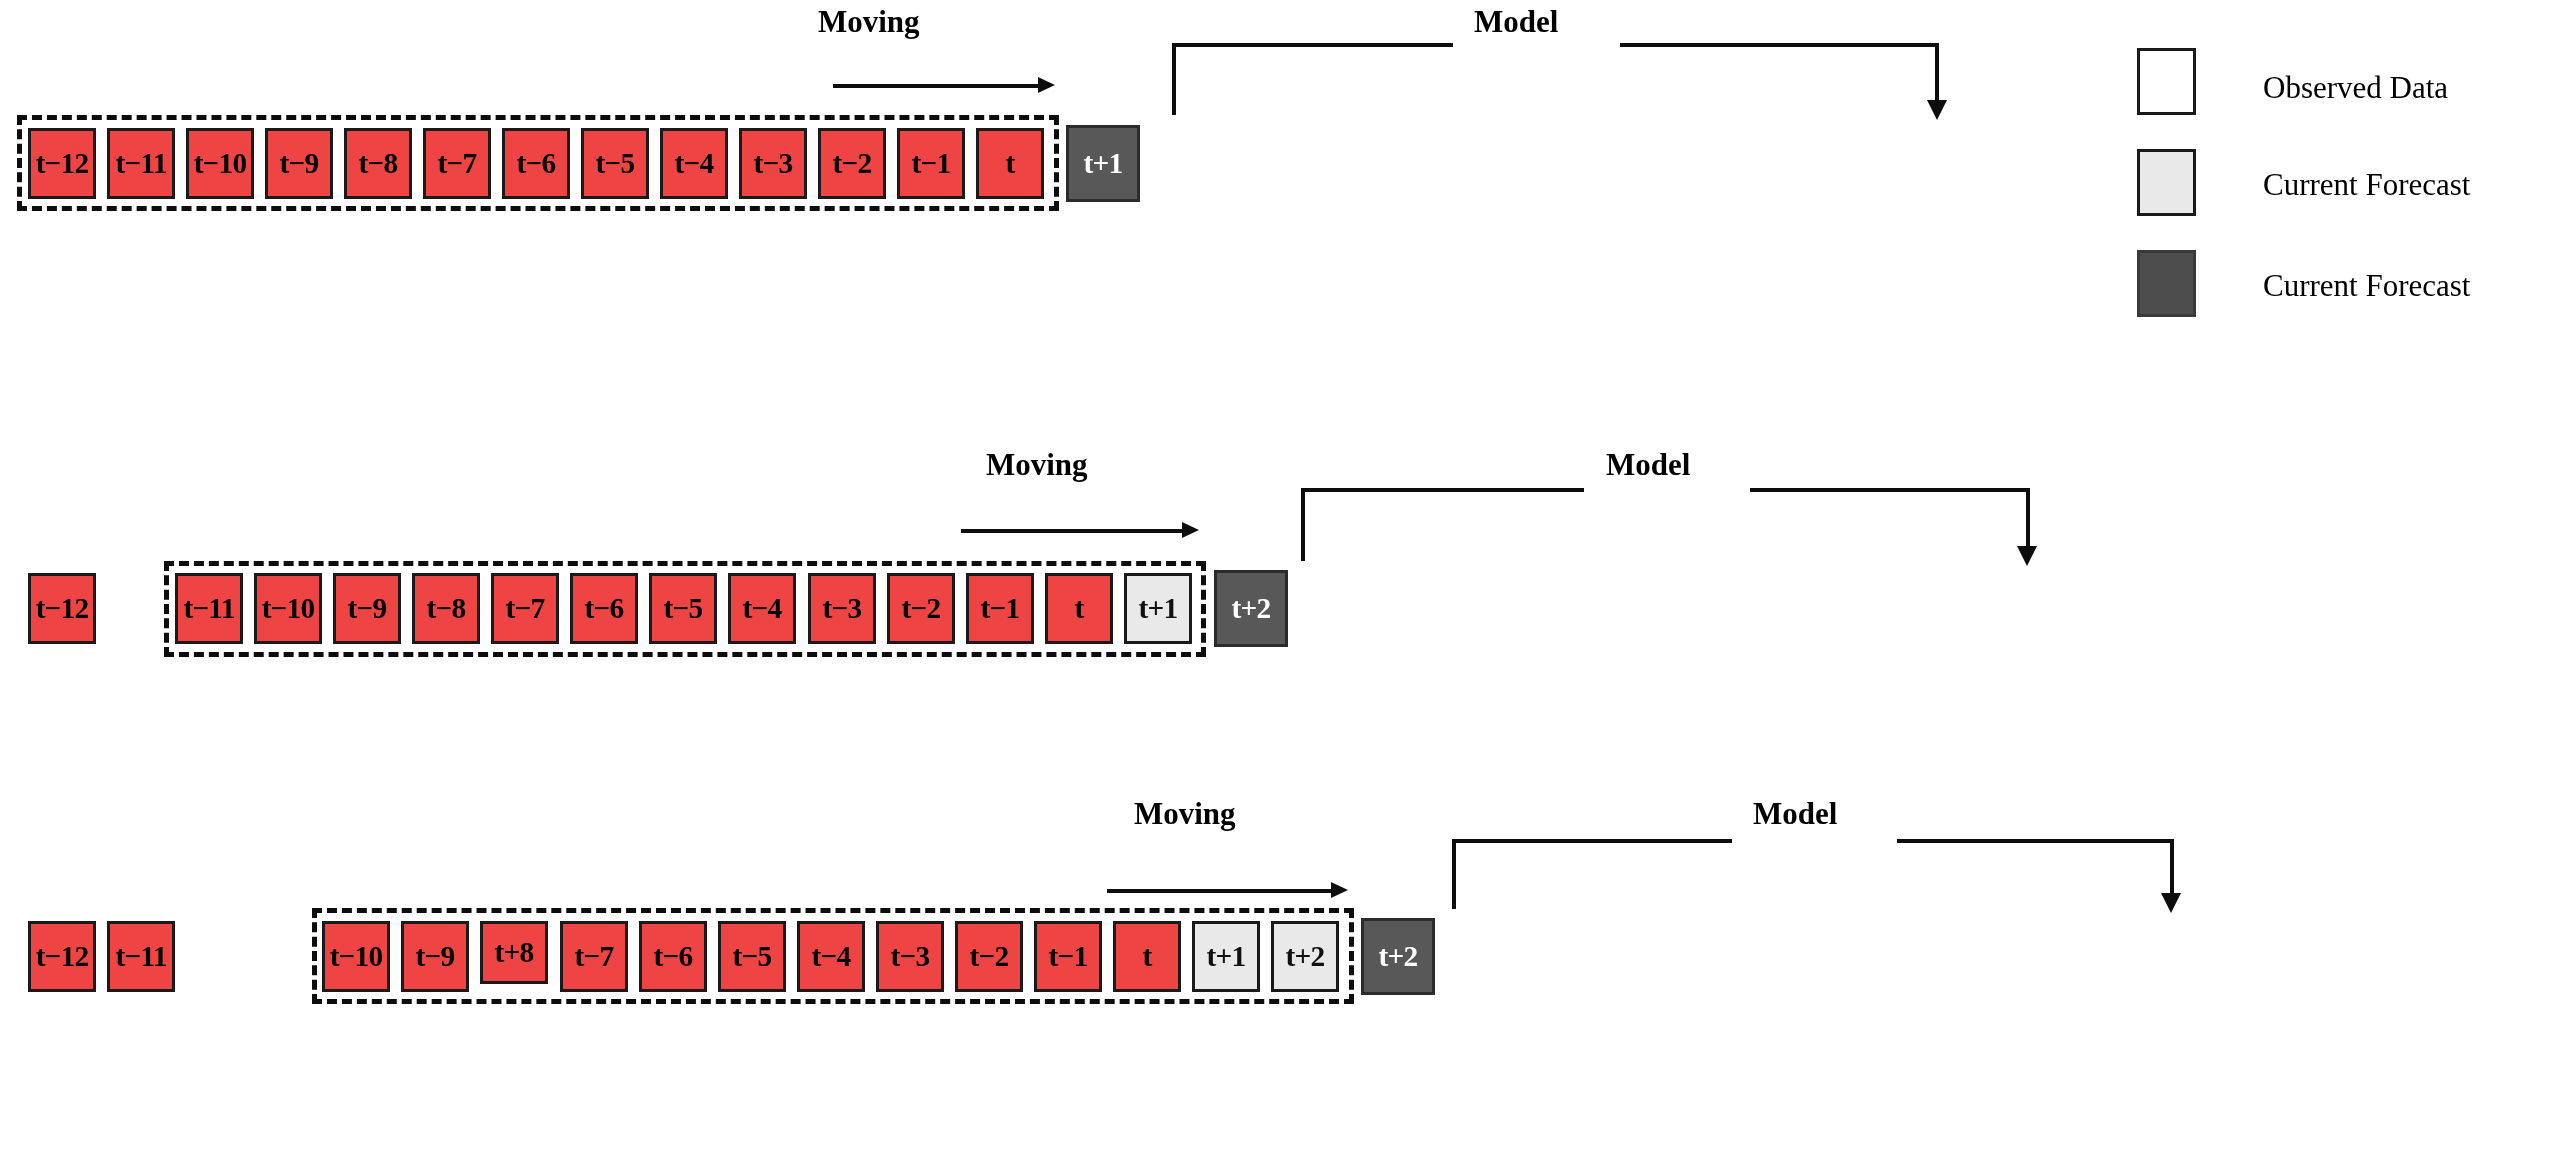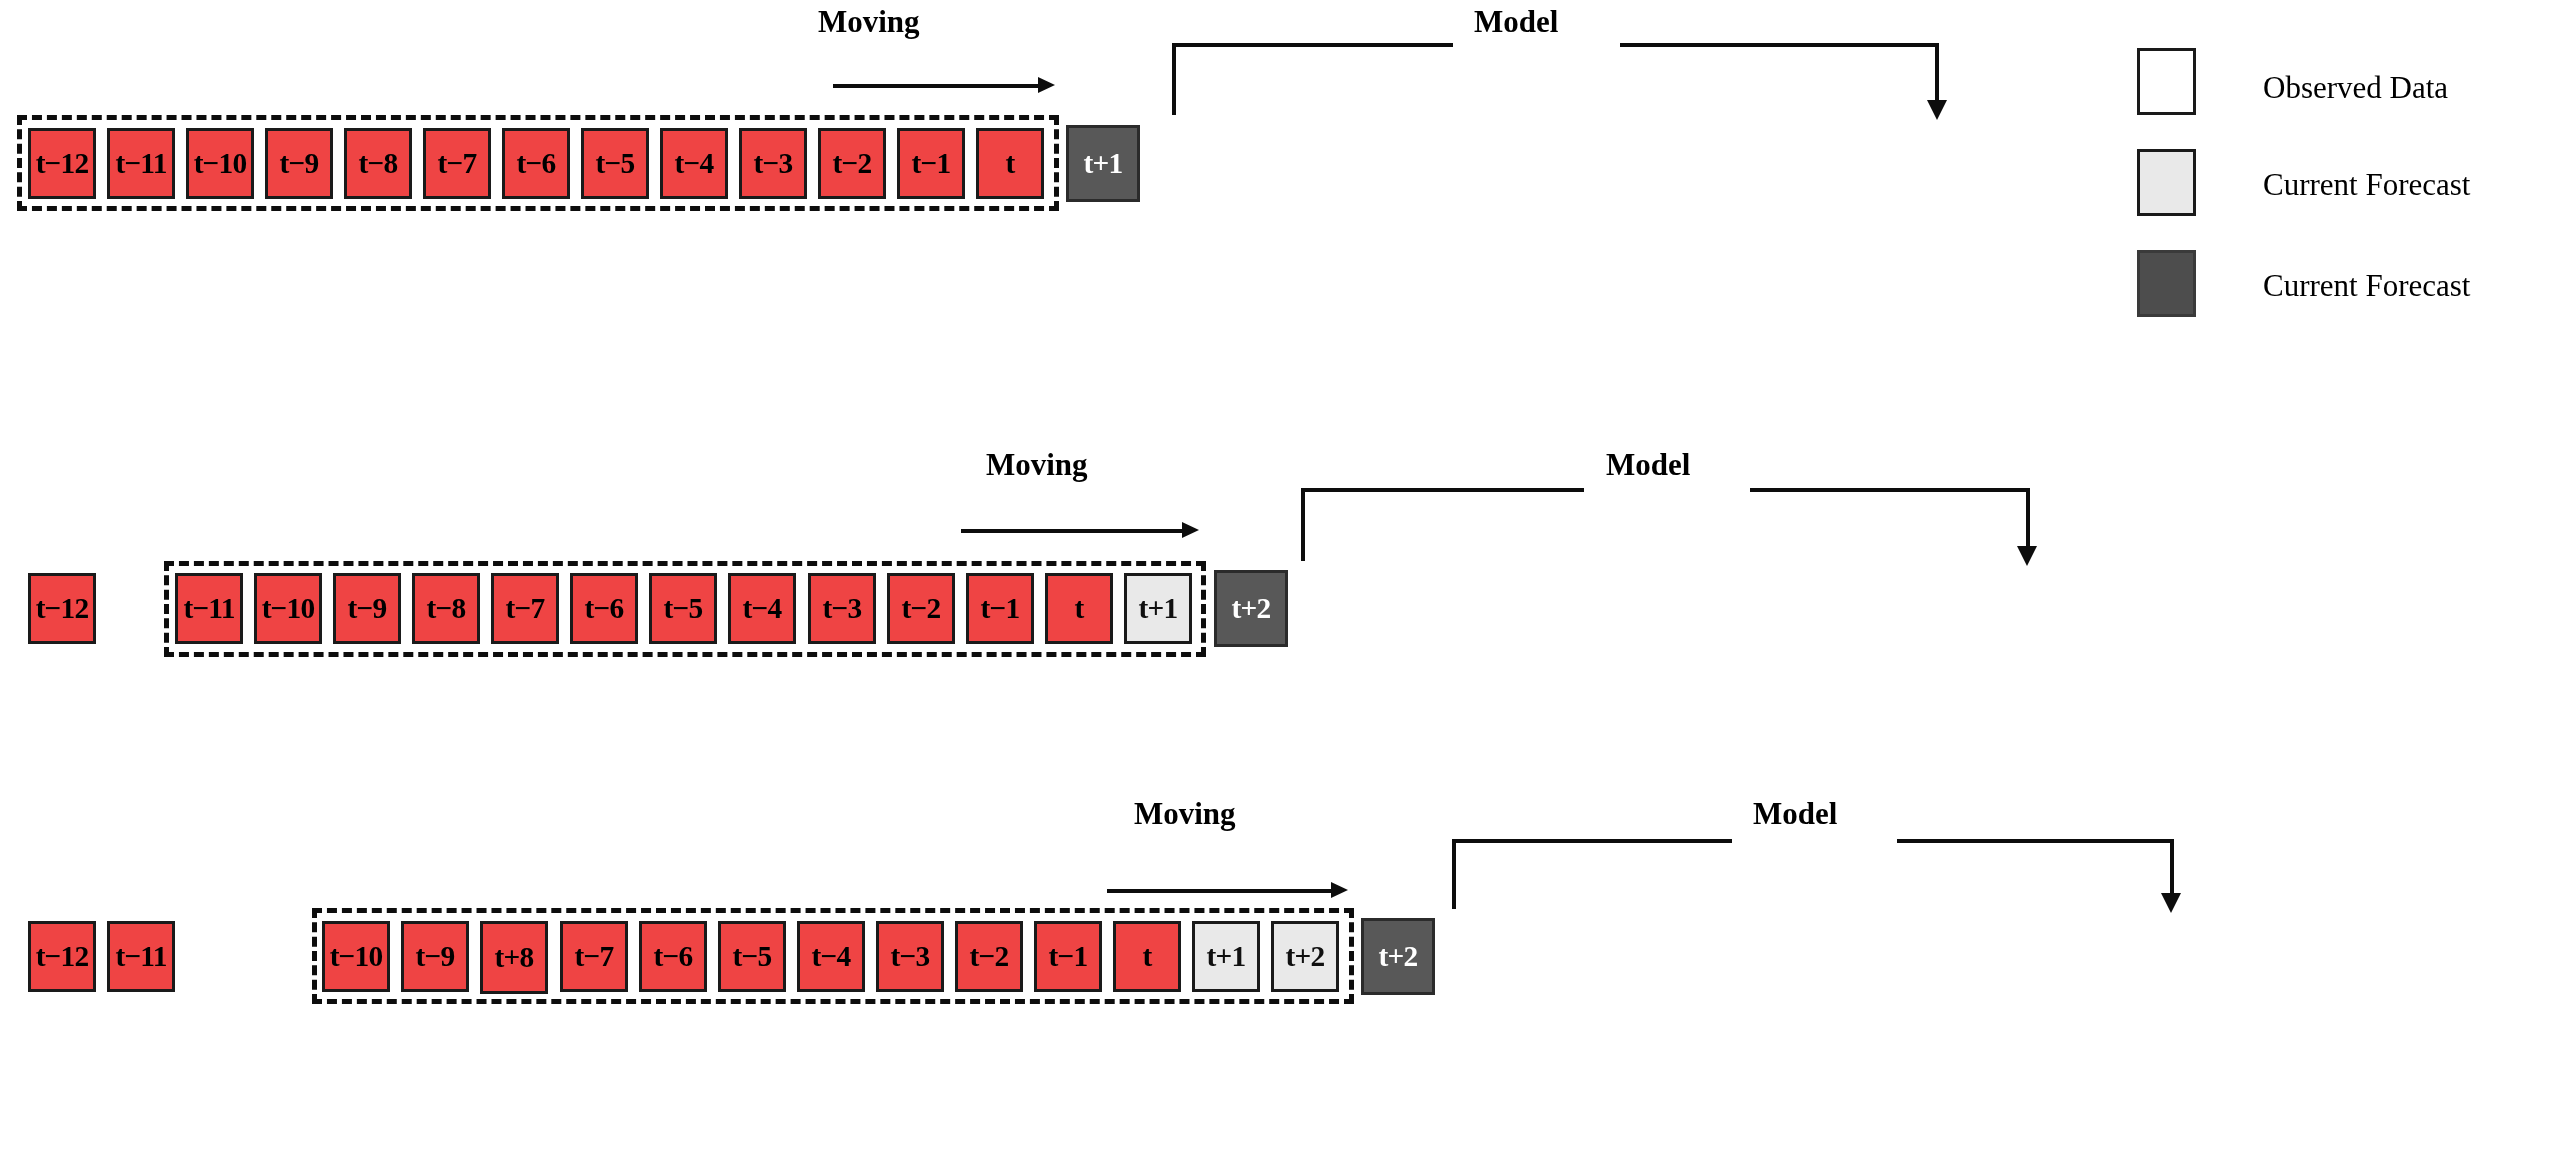--- a/index.html
+++ b/index.html
@@ -143,21 +143,21 @@
       <div class="seg-h" style="left: 1750px; top: 488px; width: 276px;"></div>
       <div class="seg-v" style="left: 2026px; top: 488px; height: 59px;"></div>
       <div class="arrow-head-d" style="left: 2017px; top: 546px;"></div>
     </div>
     <div style="position: absolute; left: 0px; top: 0px; width: 100%; height: 100%;">
       <div class="cell" style="left: 28px; top: 921px; width: 68px; height: 71px;">t−12</div>
       <div class="cell" style="left: 107px; top: 921px; width: 68px; height: 71px;">t−11</div>
       <div class="window" style="left: 312px; top: 908px; width: 1042px; height: 96px;"></div>
       <div class="cell" style="left: 322px; top: 921px; width: 68px; height: 71px;">t−10</div>
       <div class="cell" style="left: 401px; top: 921px; width: 68px; height: 71px;">t−9</div>
-      <div class="cell" style="left: 480px; top: 921px; width: 68px; height: 73px;">t+8</div>
+      <div class="cell" style="left: 480px; top: 921px; width: 68px; height: 63px;">t+8</div>
       <div class="cell" style="left: 560px; top: 921px; width: 68px; height: 71px;">t−7</div>
       <div class="cell" style="left: 639px; top: 921px; width: 68px; height: 71px;">t−6</div>
       <div class="cell" style="left: 718px; top: 921px; width: 68px; height: 71px;">t−5</div>
       <div class="cell" style="left: 797px; top: 921px; width: 68px; height: 71px;">t−4</div>
       <div class="cell" style="left: 876px; top: 921px; width: 68px; height: 71px;">t−3</div>
       <div class="cell" style="left: 955px; top: 921px; width: 68px; height: 71px;">t−2</div>
       <div class="cell" style="left: 1034px; top: 921px; width: 68px; height: 71px;">t−1</div>
       <div class="cell" style="left: 1113px; top: 921px; width: 68px; height: 71px;">t</div>
       <div class="cell prev" style="left: 1192px; top: 921px; width: 68px; height: 71px;">t+1</div>
       <div class="cell prev" style="left: 1271px; top: 921px; width: 68px; height: 71px;">t+2</div>

